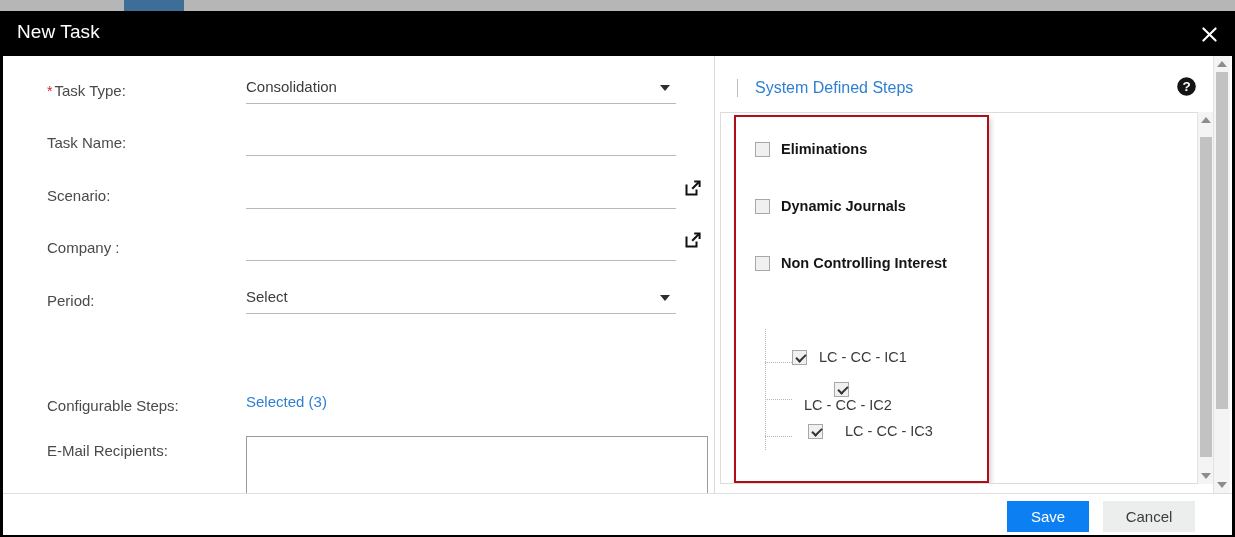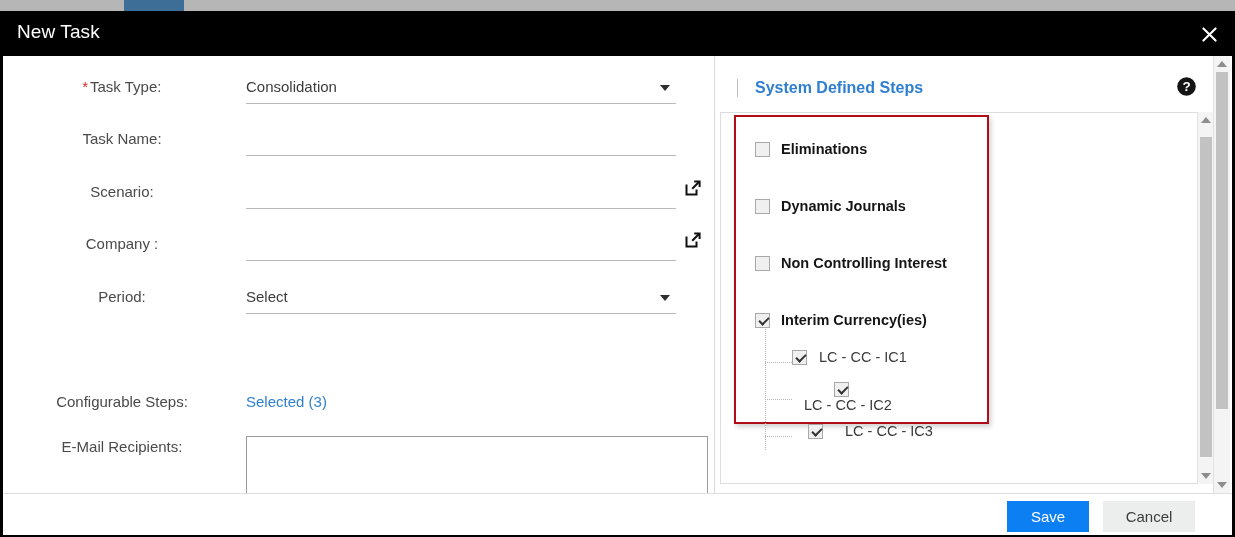--- a/index.html
+++ b/index.html
@@ -114,25 +114,26 @@
   .form-row {
     position: absolute;
     left: 0;
     width: 712px;
     height: 30px;
   }
   .field-label {
     position: absolute;
     left: 0; top: 0;
     width: 238px;
-    text-align: center;
+    text-align: left;
     font-size: 15px;
     color: #4a4a4a;
-    line-height: 22px;
-    white-space: nowrap;
+    line-height: 30px;
+    white-space: nowrap;
+    padding-left: 44px;
   }
   .req-star {
     color: #e02020;
     font-size: 14px;
     margin-right: 2px;
   }
   .field-wrap {
     position: absolute;
     left: 243px; top: 0;
     width: 430px;
@@ -204,21 +205,21 @@
     align-items: center;
     gap: 0;
   }
   .steps-tab {
     font-size: 16px;
     line-height: 22px;
     white-space: nowrap;
     cursor: pointer;
   }
   .steps-tab.active { color: #2b2b2b; }
-  .steps-tab.inactive { color: #2f7fd1; font-weight: bold; }
+  .steps-tab.inactive { color: #2f7fd1; }
   .tab-sep {
     display: inline-block;
     width: 1px;
     height: 18px;
     background: #bdbdbd;
     margin: 0 17px;
   }
   #help-icon {
     position: absolute;
     left: 461px; top: 20px;
@@ -231,21 +232,21 @@
     left: 5px; top: 56px;
     width: 478px; height: 372px;
     border: 1px solid #dcdcdc;
     background: #ffffff;
     box-sizing: border-box;
     overflow: hidden;
   }
   #steps-highlight {
     position: absolute;
     left: 13px; top: 2px;
-    width: 255px; height: 309px;
+    width: 255px; height: 368px;
     border: 2px solid #b00d18;
     box-sizing: border-box;
     box-shadow: 2px 3px 5px rgba(0,0,0,.18);
     background: #ffffff;
   }
 
   .step-item {
     position: absolute;
     left: 0;
     height: 24px;
@@ -452,24 +453,20 @@
           <div class="step-item" style="left:19px; top:134px;">
             <span class="cb"></span>
             <span class="step-label">Non Controlling Interest</span>
           </div>
 
           <div class="step-item" style="left:19px; top:77px;">
             <span class="cb"></span>
             <span class="step-label">Dynamic Journals</span>
           </div>
 
-          <div class="step-item" style="left:19px; top:191px;">
-            <span class="cb checked"></span>
-            <span class="step-label">Interim Currency(ies)</span>
-          </div>
 
           <div class="step-item" style="left:56px; top:228px;">
             <span class="cb checked"></span>
             <span class="child-label">LC - CC - IC1</span>
           </div>
 
           <div class="step-item" style="left:56px; top:265px;flex-direction:column;">
             <span class="cb checked"></span>
             <span class="child-label">LC - CC - IC2</span>
           </div>

